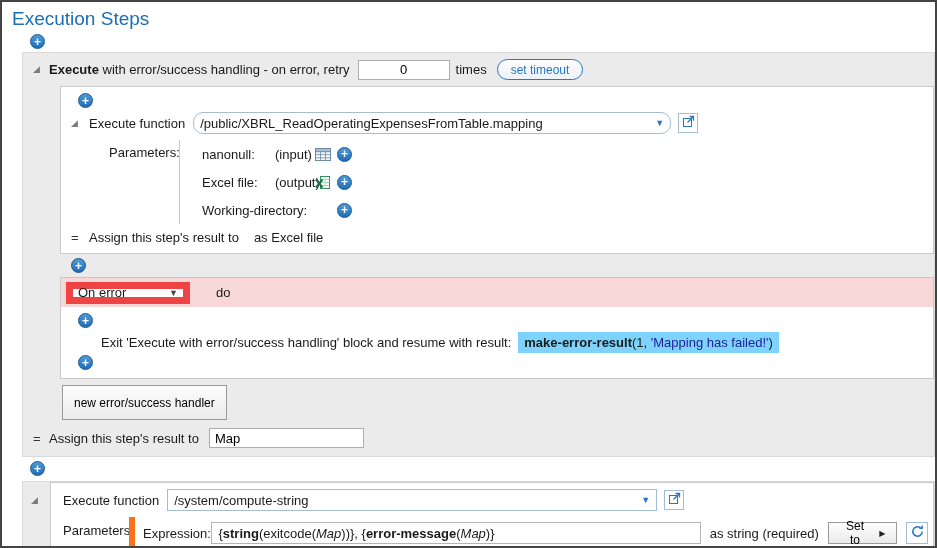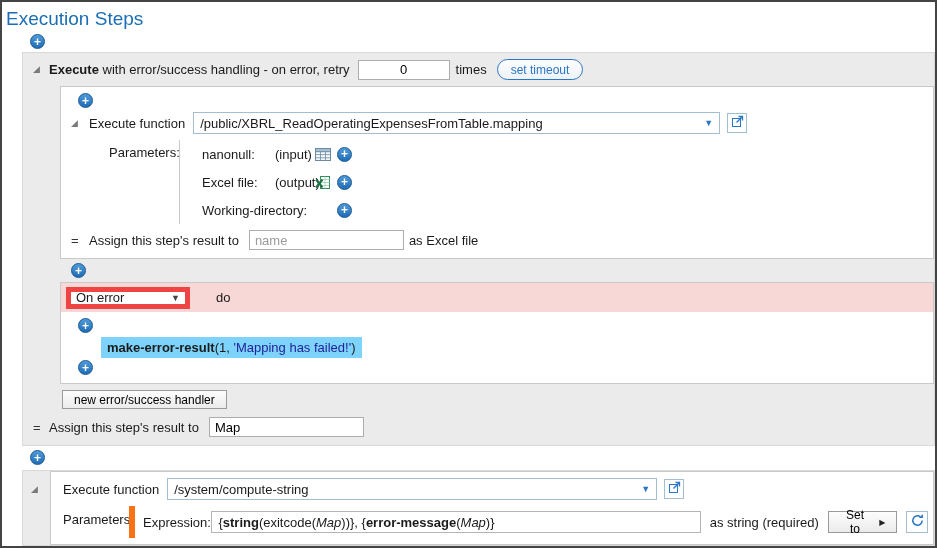--- a/index.html
+++ b/index.html
@@ -1,21 +1,21 @@
 <!DOCTYPE html>
 <html><head>
 <meta charset="utf-8">
 <style>
   * { box-sizing: border-box; margin: 0; padding: 0; }
   html, body { background: #fff; }
   body { font-family: "Liberation Sans", sans-serif; font-size: 13px; color: #1a1a1a; }
 
   .window { width: 937px; height: 548px; border: 2px solid #444; background: #fff; overflow: hidden; }
 
-  .page-title { color: #1b6eb5; font-size: 19px; padding: 6px 4px 2px; }
+  .page-title { color: #1b6eb5; font-size: 19px; padding: 6px 10px 2px; }
 
   .add-row { display: flex; }
   .add-top { margin: 2px 0 3px 28px; }
   .add-mid { margin: 4px 0 5px 28px; }
   .add-after-panel { margin: 4px 0 4px 48px; }
 
   .plus-btn { width: 15px; height: 15px; border-radius: 50%;
     background: linear-gradient(#4f9ad8, #1f6db8); border: 1px solid #17568f;
     color: #fff; font-size: 12px; font-weight: bold; line-height: 1;
     display: flex; align-items: center; justify-content: center; cursor: pointer; flex: none; }
@@ -35,21 +35,21 @@
   .panel { background: #fff; border: 1px solid #c9c9c9; margin-left: 37px; }
   .panel1 { padding: 4px 8px 6px 8px; }
   .panel-add { margin: 2px 0 4px 9px; display: flex; }
 
   .func-row { display: flex; align-items: center; margin: 2px 0 6px 2px; }
   .func-row .tri { width: 18px; }
   .func-label { margin-right: 8px; white-space: nowrap; }
   .combo { display: flex; align-items: center; justify-content: space-between;
     border: 1px solid #a3bed3; height: 22px; background: #fff; padding: 0 6px;
     cursor: pointer; overflow: hidden; }
-  .combo1 { width: 527px; }
+  .combo1 { width: 478px; border-radius: 10px; }
   .combo2 { width: 490px; }
   .combo-text { white-space: nowrap; overflow: hidden; }
   .caret { color: #2a76c6; font-size: 9px; margin-left: 6px; flex: none; }
   .icon-btn { width: 20px; height: 20px; border: 1px solid #a3bed3; background: #fff;
     display: flex; align-items: center; justify-content: center; cursor: pointer;
     padding: 0; margin-left: 7px; flex: none; }
 
   .params-row { display: flex; margin: 0 0 2px 40px; }
   .params-label { width: 70px; padding-top: 5px; white-space: nowrap; }
   .params-body { border-left: 1px solid #c9c9c9; padding-left: 22px; }
@@ -63,33 +63,33 @@
   .inner-assign { margin: 6px 0 2px 2px; }
   .inner-assign .eq { width: 18px; }
   .assign-label { margin-right: 10px; white-space: nowrap; }
   .text-input { width: 155px; height: 20px; border: 1px solid #adadad; font: inherit;
     padding: 0 5px; background: #fff; }
   .text-input::placeholder { color: #9a9a9a; }
   .assign-suffix { margin-left: 5px; white-space: nowrap; }
 
   .handler-section { border: 1px solid #c9c9c9; margin-left: 37px; background: #fff; }
   .onerror-row { background: #f7d8d6; display: flex; align-items: center; height: 29px; padding-left: 5px; }
-  .select { width: 124px; height: 22px; border: 5px solid #ef4444; background: #fff;
+  .select { width: 124px; height: 22px; border: 7px solid #ef4444; background: #fff;
     display: flex; align-items: center; justify-content: space-between; padding: 0 5px; cursor: pointer; }
   .sel-caret { font-size: 9px; color: #444; }
   .do-label { margin-left: 26px; }
 
   .handler-body { padding: 4px 8px 4px 8px; }
   .exit-row { margin: 2px 0 2px 32px; display: flex; align-items: center; white-space: nowrap; }
   .exit-text { margin-right: 7px; }
   .expr-hl { background: #7dd3fc; padding: 3px 6px; cursor: pointer; }
   .expr-hl b { font-weight: bold; }
   .expr-hl .str { color: #22229a; }
 
-  .std-btn { height: 19px; padding: 0 11px; border: 1px solid #9a9a9a;
+  .std-btn { height: 35px; padding: 0 11px; border: 1px solid #9a9a9a;
     background: linear-gradient(#fdfdfd, #ebebeb); font: inherit; font-size: 12px; cursor: pointer; }
   .new-handler-btn { margin: 6px 0 5px 39px; }
 
   .block1-assign { margin: 3px 0 8px 10px; }
 
   .block2 { position: relative; }
   .block2 .tri { position: absolute; left: 8px; top: 14px; }
   .panel2 { margin-left: 27px; padding: 4px 8px 6px 8px; }
   .func-row2 { display: flex; align-items: center; margin: 2px 0 6px 4px; }
   .params-row2 { display: flex; margin-left: 4px; }
@@ -183,21 +183,20 @@
             <span class="param-dir"></span>
             <span class="param-icon"></span>
             <div class="plus-btn">+</div>
           </div>
         </div>
       </div>
 
       <div class="assign-row inner-assign">
         <span class="eq">=</span>
         <span class="assign-label">Assign this step's result to</span>
-        <input class="text-input" placeholder="name" style="">
         <span class="assign-suffix">as Excel file</span>
       </div>
     </div>
 
     <div class="add-row add-after-panel">
       <div class="plus-btn">+</div>
     </div>
 
     
     <div class="handler-section">
@@ -206,20 +205,21 @@
           <span>On error</span>
           <span class="sel-caret">▼</span>
         </div>
         <span class="do-label">do</span>
       </div>
       <div class="handler-body">
         <div class="panel-add">
           <div class="plus-btn">+</div>
         </div>
         <div class="exit-row">
+          <span class="exit-text">Exit 'Execute with error/success handling' block and resume with result:</span>
           <span class="expr-hl"><b>make-error-result</b><span>(1, </span><span class="str">'Mapping has failed!'</span><span>)</span></span>
         </div>
         <div class="panel-add">
           <div class="plus-btn">+</div>
         </div>
       </div>
     </div>
 
     <button class="std-btn new-handler-btn">new error/success handler</button>
 

